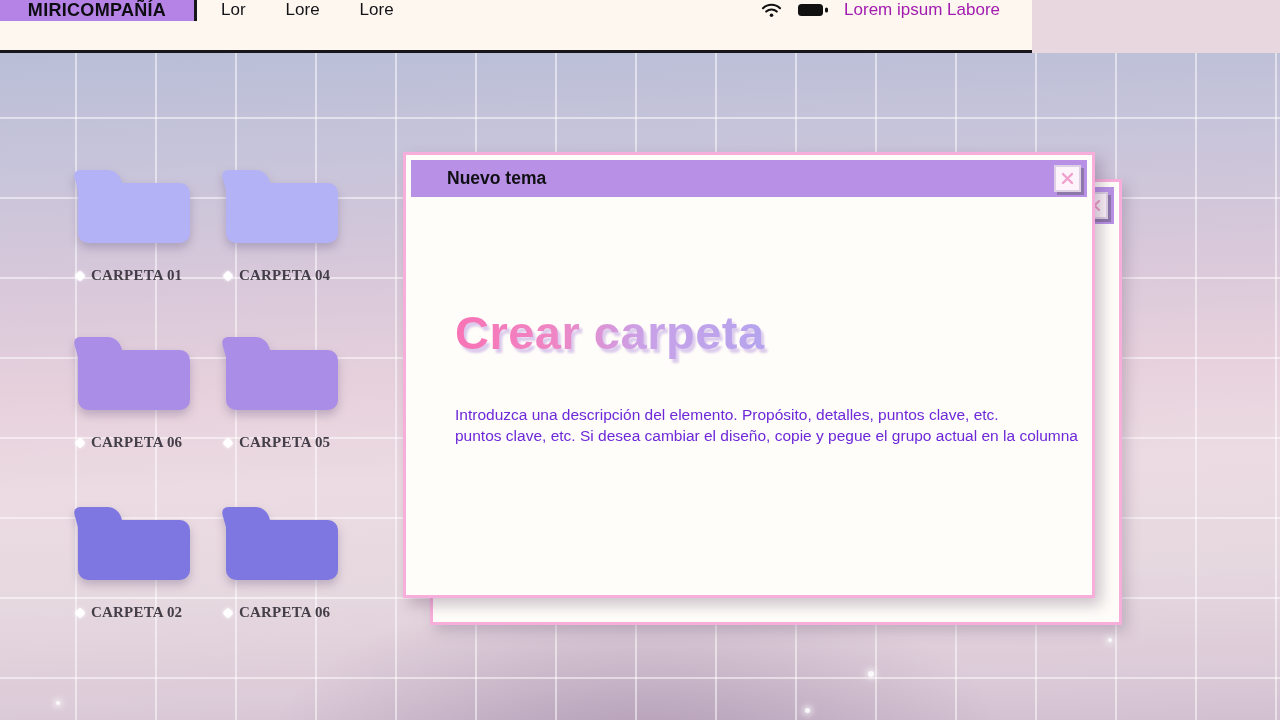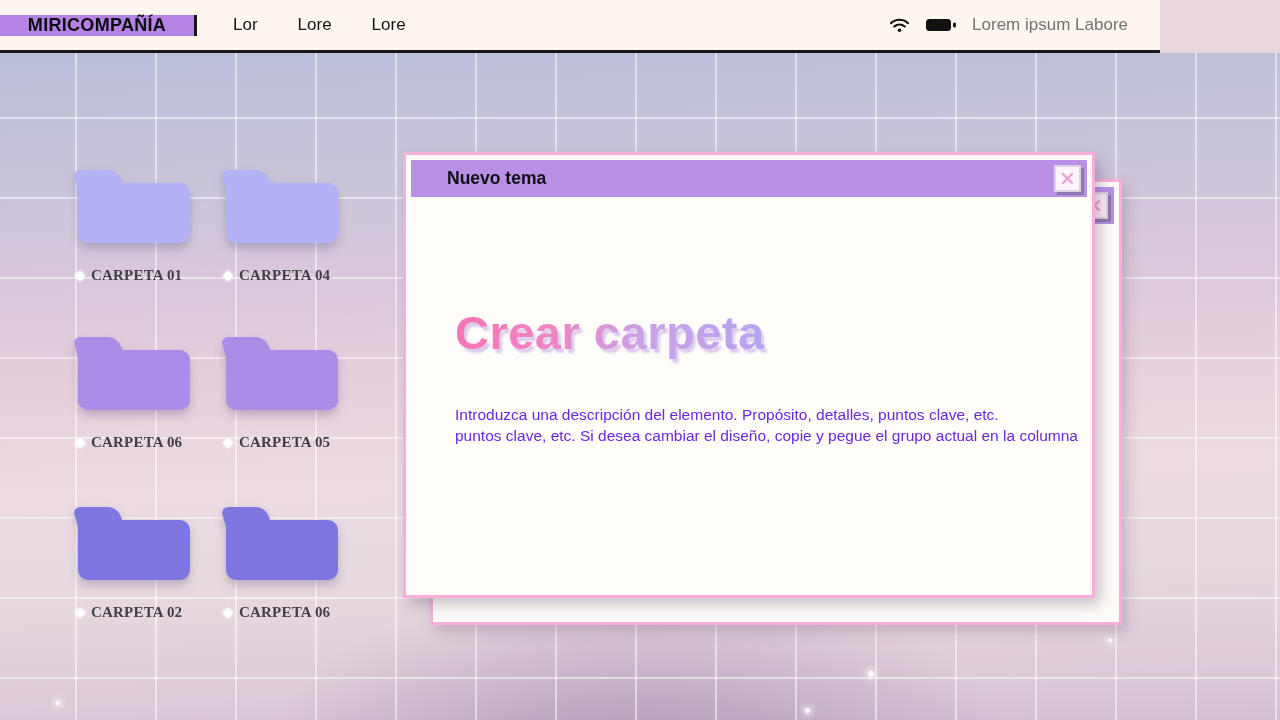--- a/index.html
+++ b/index.html
@@ -1,30 +1,30 @@
 <!DOCTYPE html>
 <html><head>
 <meta charset="utf-8">
 <style>
   * { margin:0; padding:0; box-sizing:border-box; }
   html,body { width:1280px; height:720px; overflow:hidden; }
   body { font-family:"Liberation Sans","DejaVu Sans",sans-serif; position:relative; background:#e8d7de; }
 
   
-  .topbar { position:absolute; left:0; top:0; width:1160px; height:53px;
+  .topbar { position:absolute; left:0; top:0; width:1032px; height:53px;
             background:#fdf7ef; border-bottom:3px solid #17161b;
-            display:flex; align-items:center; z-index:30; }
+            display:flex; align-items:flex-start; z-index:30; }
   .brand  { width:197px; background:#b583e6; border-right:3px solid #17161b;
             display:flex; align-items:center; justify-content:center;
             font-weight:bold; font-size:18px; color:#0d0c11; letter-spacing:.3px; }
-  .menu   { display:flex; align-items:center; padding-left:36px; gap:40px;
+  .menu   { display:flex; align-items:center; padding-left:24px; gap:40px;
             font-size:17px; color:#141318; }
   .menu-item { cursor:default; }
   .status { margin-left:auto; display:flex; align-items:center; gap:15px;
-            padding-right:32px; font-size:17px; color:#737373; }
+            padding-right:32px; font-size:17px; color:#a21caf; }
 
   
   .desktop { position:absolute; left:0; top:53px; width:1280px; height:667px;
     background-image:
       linear-gradient(to right, rgba(255,255,255,.5) 2px, transparent 2px),
       linear-gradient(to bottom, rgba(255,255,255,.5) 2px, transparent 2px),
       radial-gradient(520px 250px at 50% 106%, rgba(122,94,136,.40), rgba(122,94,136,0) 72%),
       linear-gradient(178deg,#b9bed7 0%,#c6c4da 15%,#d8c8da 33%,#e6d0dc 48%,#ecdbe2 62%,#e6d8df 78%,#dccbd8 92%,#d2c0d1 100%);
     background-size:80px 80px, 80px 80px, auto, auto;
     background-repeat:repeat, repeat, no-repeat, no-repeat;

